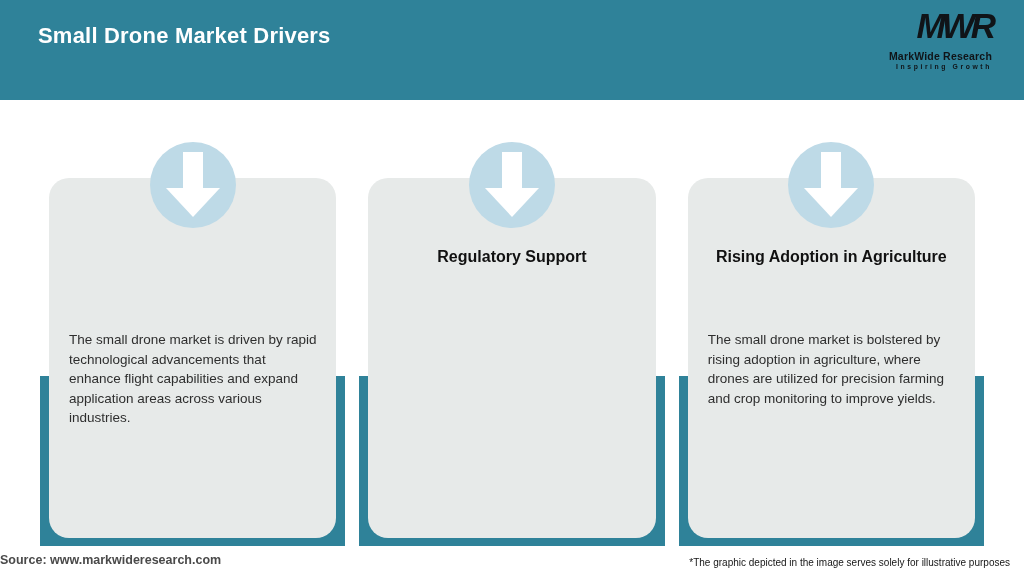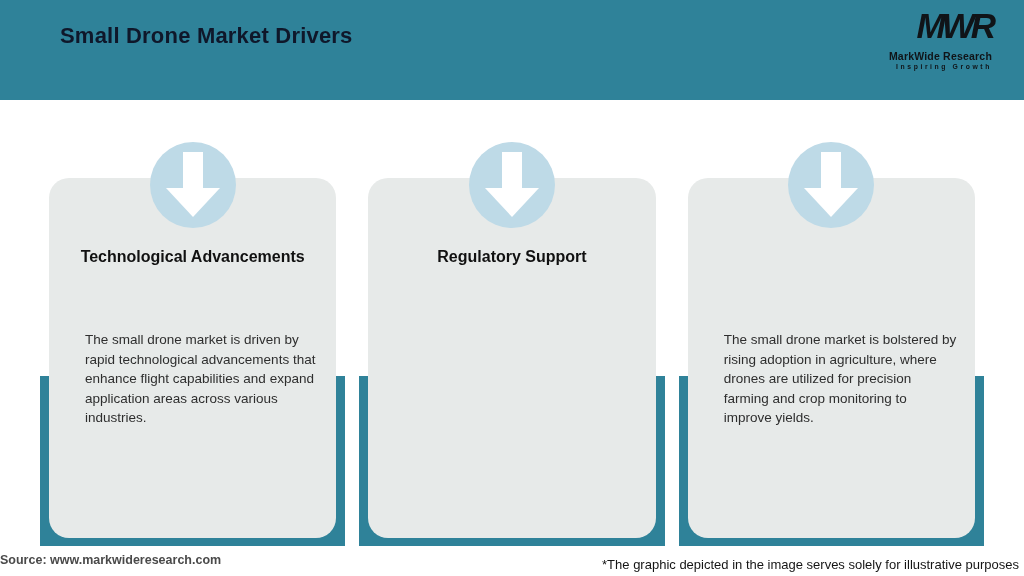--- a/index.html
+++ b/index.html
@@ -28,22 +28,21 @@
     height: 100px;
     background: var(--teal);
   }
   .page-title {
     position: absolute;
     left: 38px;
     top: 23px;
     font-size: 22px;
     font-weight: bold;
     letter-spacing: 0.2px;
-    color: #0f172a;
-    margin-left: 22px;
+    color: #ffffff;
   }
   .logo {
     position: absolute;
     top: 8px;
     right: 32px;
     width: 120px;
     text-align: right;
     color: #101418;
     line-height: 1;
   }
@@ -111,41 +110,41 @@
     top: 70px;
     left: 8px; right: 8px;
     text-align: center;
     font-size: 16px;
     font-weight: bold;
     color: var(--title_text);
   }
   .card-body {
     position: absolute;
     top: 152px;
-    left: 36px; right: 18px;
+    left: 20px; right: 18px;
     font-size: 13.5px;
     line-height: 19.5px;
     color: var(--body_text);
   }
   
   .source-line {
     position: absolute;
     top: 553px;
     left: 0;
     width: 100%;
     text-align: left;
     font-size: 12.5px;
     font-weight: bold;
     color: var(--source_text);
   }
   .disclaimer {
     position: absolute;
     top: 557px;
-    right: 5px;
-    font-size: 13px;
+    right: 14px;
+    font-size: 10px;
     color: #151515;
   }
 </style>
 </head>
 <body>
 
 <div class="stage">
 
   <div class="banner">
     <div class="page-title">Small Drone Market Drivers</div>
@@ -154,21 +153,20 @@
       <div class="logo-name">MarkWide Research</div>
       <div class="logo-tagline">Inspiring Growth</div>
     </div>
   </div>
 
   <div class="cards-row">
 
     <div class="column">
       <div class="teal-back"></div>
       <div class="card">
-        <div class="card-title">Technological Advancements</div>
         <div class="card-body">The small drone market is driven by rapid technological advancements that enhance flight capabilities and expand application areas across various industries.</div>
       </div>
       <div class="circle">
         <svg viewBox="0 0 86 86" aria-hidden="true">
           <rect x="33" y="10" width="20" height="37" fill="#ffffff"></rect>
           <polygon points="16,46 70,46 43,75" fill="#ffffff"></polygon>
         </svg>
       </div>
     </div>
 
@@ -181,20 +179,21 @@
         <svg viewBox="0 0 86 86" aria-hidden="true">
           <rect x="33" y="10" width="20" height="37" fill="#ffffff"></rect>
           <polygon points="16,46 70,46 43,75" fill="#ffffff"></polygon>
         </svg>
       </div>
     </div>
 
     <div class="column">
       <div class="teal-back"></div>
       <div class="card">
+        <div class="card-title">Rising Adoption in Agriculture</div>
         <div class="card-body">The small drone market is bolstered by rising adoption in agriculture, where drones are utilized for precision farming and crop monitoring to improve yields.</div>
       </div>
       <div class="circle">
         <svg viewBox="0 0 86 86" aria-hidden="true">
           <rect x="33" y="10" width="20" height="37" fill="#ffffff"></rect>
           <polygon points="16,46 70,46 43,75" fill="#ffffff"></polygon>
         </svg>
       </div>
     </div>
 

